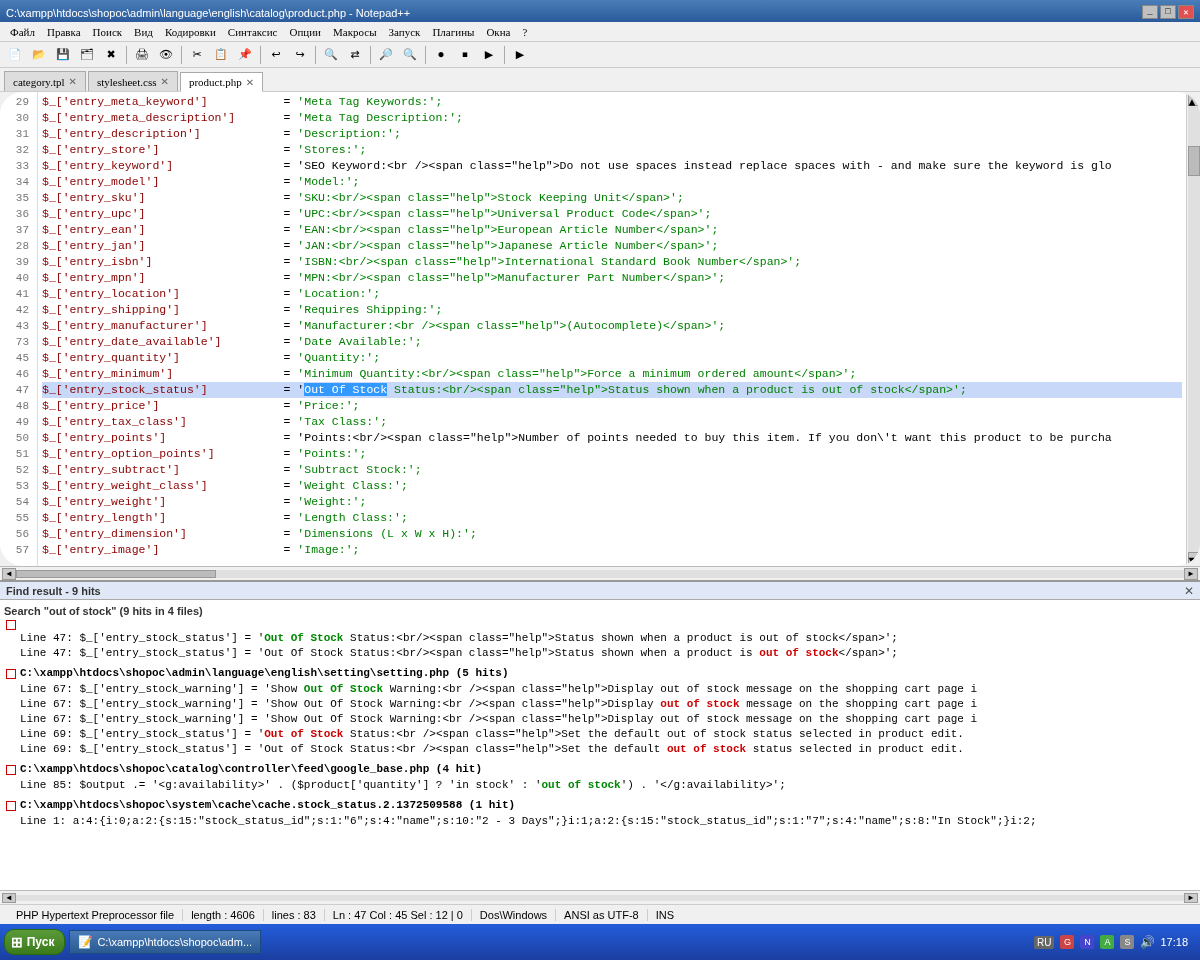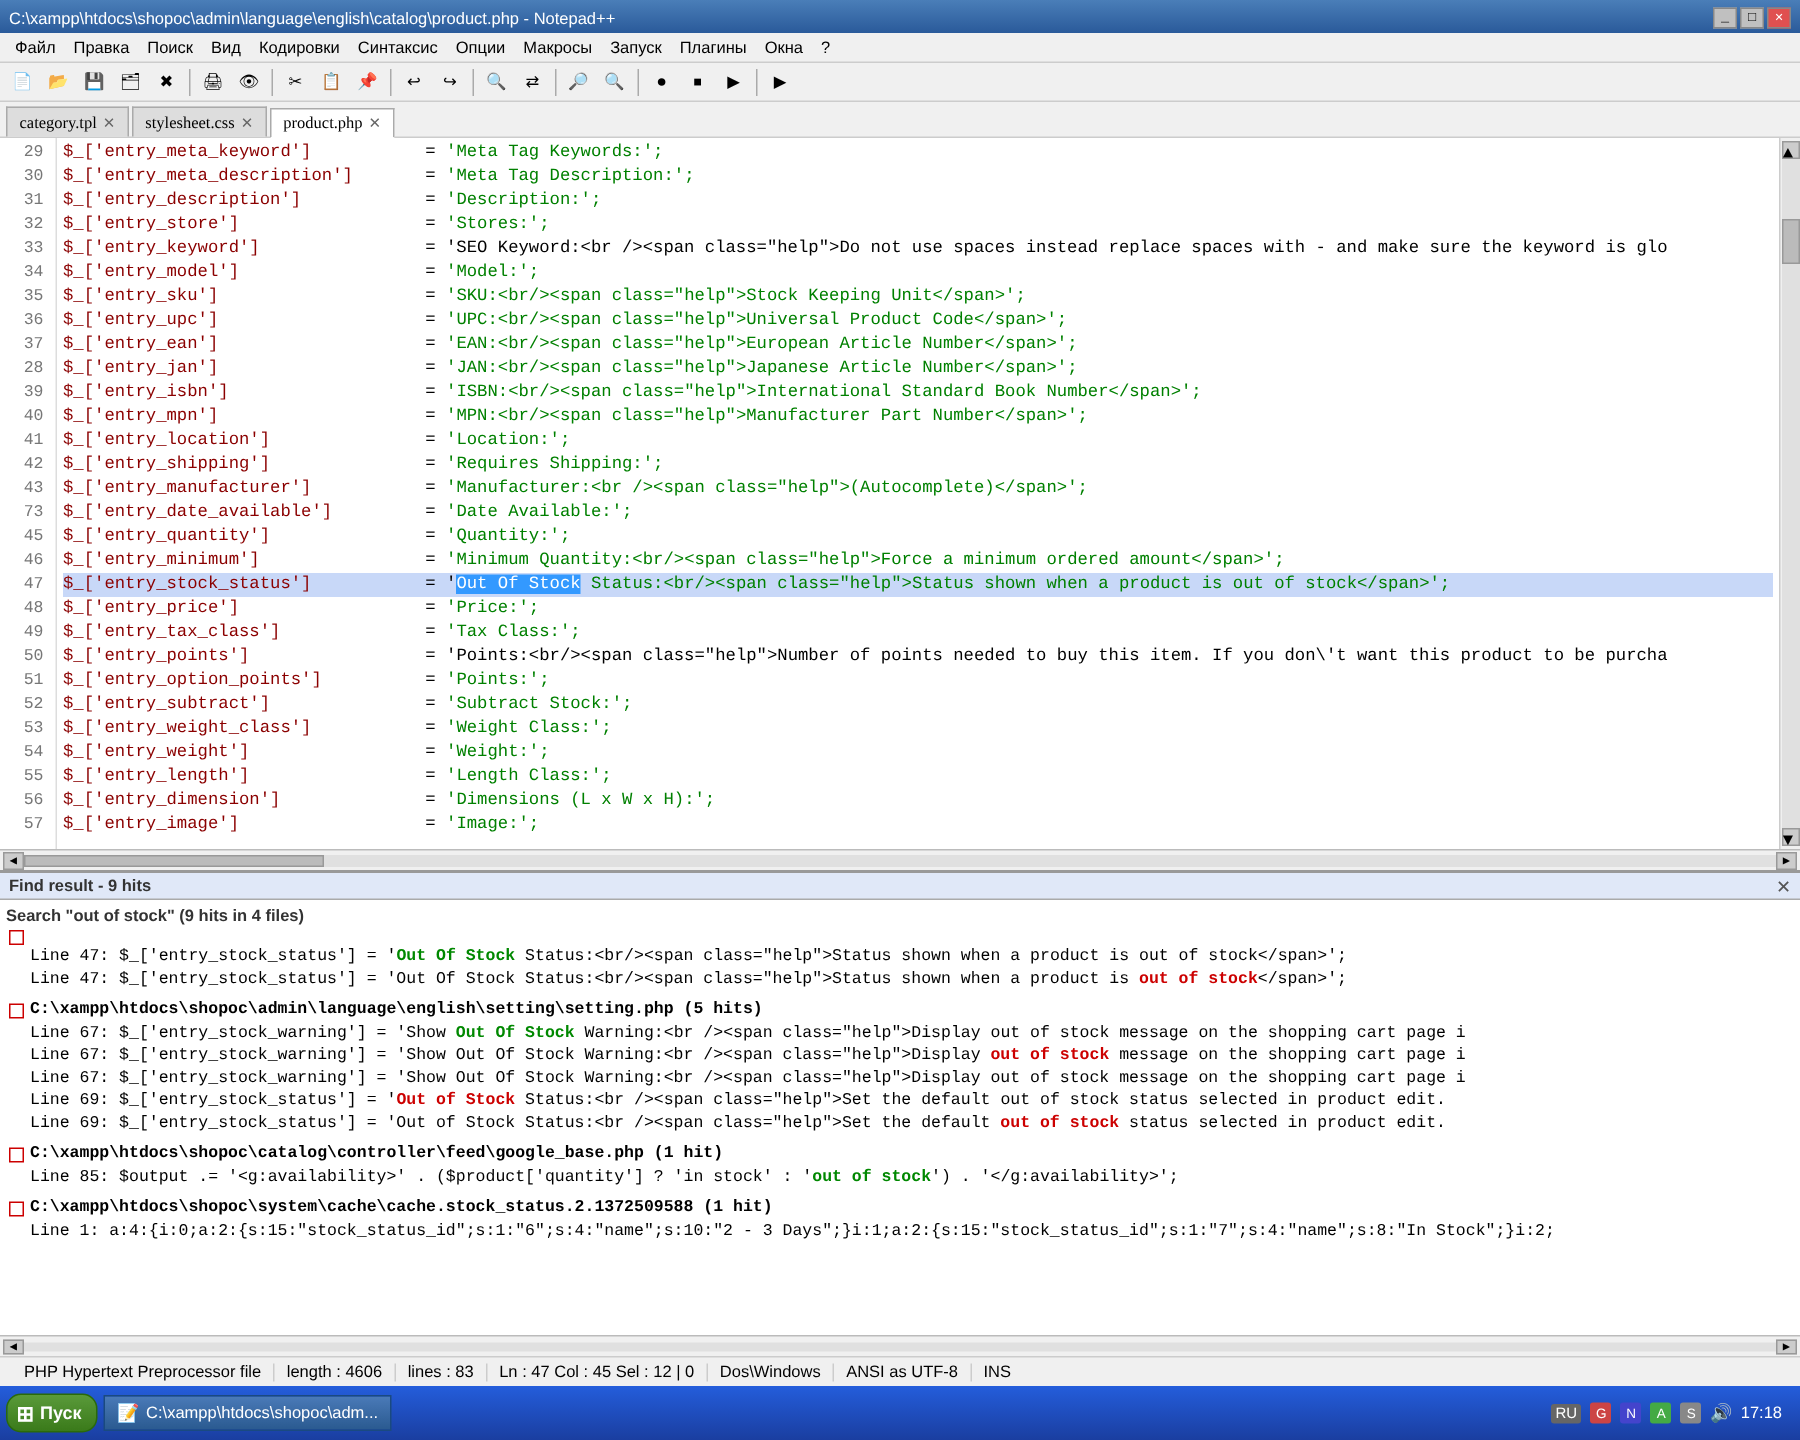--- a/index.html
+++ b/index.html
@@ -52,21 +52,21 @@
       background: #f0f0f0;
       display: flex;
       align-items: center;
       height: 20px;
       padding: 0 4px;
       border-bottom: 1px solid #ccc;
       flex-shrink: 0;
     }
     .menu-item {
       padding: 1px 6px;
-      font-family: Liberation Sans, sans-serif;
+      font-family: Liberation Serif, serif;
       font-size: 11px;
       cursor: pointer;
     }
 
     
     .toolbar {
       background: #f0f0f0;
       display: flex;
       align-items: center;
       height: 26px;
@@ -138,20 +138,21 @@
     }
 
     
     #code-editor {
       flex: 1;
       background: white;
       overflow: hidden;
       display: flex;
       font-size: 11.5px;
       line-height: 16px;
+      border-radius: 23px;
     }
 
     #line-numbers {
       background: white;
       color: #666;
       padding: 2px 4px;
       text-align: right;
       border-right: 1px solid #ddd;
       min-width: 38px;
       overflow: hidden;
@@ -483,21 +484,21 @@
           </div>
           <div class="find-line">    Line 67: $_['entry_stock_warning']   = 'Show <span style="color:#008800; font-weight:bold;">Out Of Stock</span> Warning:&lt;br /&gt;&lt;span class="help"&gt;Display out of stock message on the shopping cart page i</div>
           <div class="find-line">    Line 67: $_['entry_stock_warning']   = 'Show Out Of Stock Warning:&lt;br /&gt;&lt;span class="help"&gt;Display <span style="color:#cc0000; font-weight:bold;">out of stock</span> message on the shopping cart page i</div>
           <div class="find-line">    Line 67: $_['entry_stock_warning']   = 'Show Out Of Stock Warning:&lt;br /&gt;&lt;span class="help"&gt;Display out of stock message on the shopping cart page i</div>
           <div class="find-line">    Line 69: $_['entry_stock_status']    = '<span style="color:#cc0000; font-weight:bold;">Out of Stock</span> Status:&lt;br /&gt;&lt;span class="help"&gt;Set the default out of stock status selected in product edit.</div>
           <div class="find-line">    Line 69: $_['entry_stock_status']    = 'Out of Stock Status:&lt;br /&gt;&lt;span class="help"&gt;Set the default <span style="color:#cc0000; font-weight:bold;">out of stock</span> status selected in product edit.</div>
         </div>
         <div class="find-result-section">
           <div class="find-result-section-header">
             <span style="display: inline-block; width: 10px; height: 10px; background: white; border: 1px solid rgb(204, 0, 0); flex-shrink: 0;"></span>
-            <span style="font-family: &quot;Courier New&quot;, monospace; font-size: 11px; color: rgb(0, 0, 0); font-weight: bold;">C:\xampp\htdocs\shopoc\catalog\controller\feed\google_base.php (1 hit)</span>
+            <span style="font-family: &quot;Courier New&quot;, monospace; font-size: 11px; color: rgb(0, 0, 0); font-weight: bold;">C:\xampp\htdocs\shopoc\catalog\controller\feed\google_base.php (4 hit)</span>
           </div>
           <div class="find-line">    Line 85:          $output .= '&lt;g:availability&gt;' . ($product['quantity'] ? 'in stock' : '<span style="color:#008800; font-weight:bold;">out of stock</span>') . '&lt;/g:availability&gt;';</div>
         </div>
         <div class="find-result-section">
           <div class="find-result-section-header">
             <span style="display: inline-block; width: 10px; height: 10px; background: white; border: 1px solid rgb(204, 0, 0); flex-shrink: 0;"></span>
             <span style="font-family: &quot;Courier New&quot;, monospace; font-size: 11px; color: rgb(0, 0, 0); font-weight: bold;">C:\xampp\htdocs\shopoc\system\cache\cache.stock_status.2.1372509588 (1 hit)</span>
           </div>
           <div class="find-line">    Line 1: a:4:{i:0;a:2:{s:15:"stock_status_id";s:1:"6";s:4:"name";s:10:"2 - 3 Days";}i:1;a:2:{s:15:"stock_status_id";s:1:"7";s:4:"name";s:8:"In Stock";}i:2;</div>
         </div>

